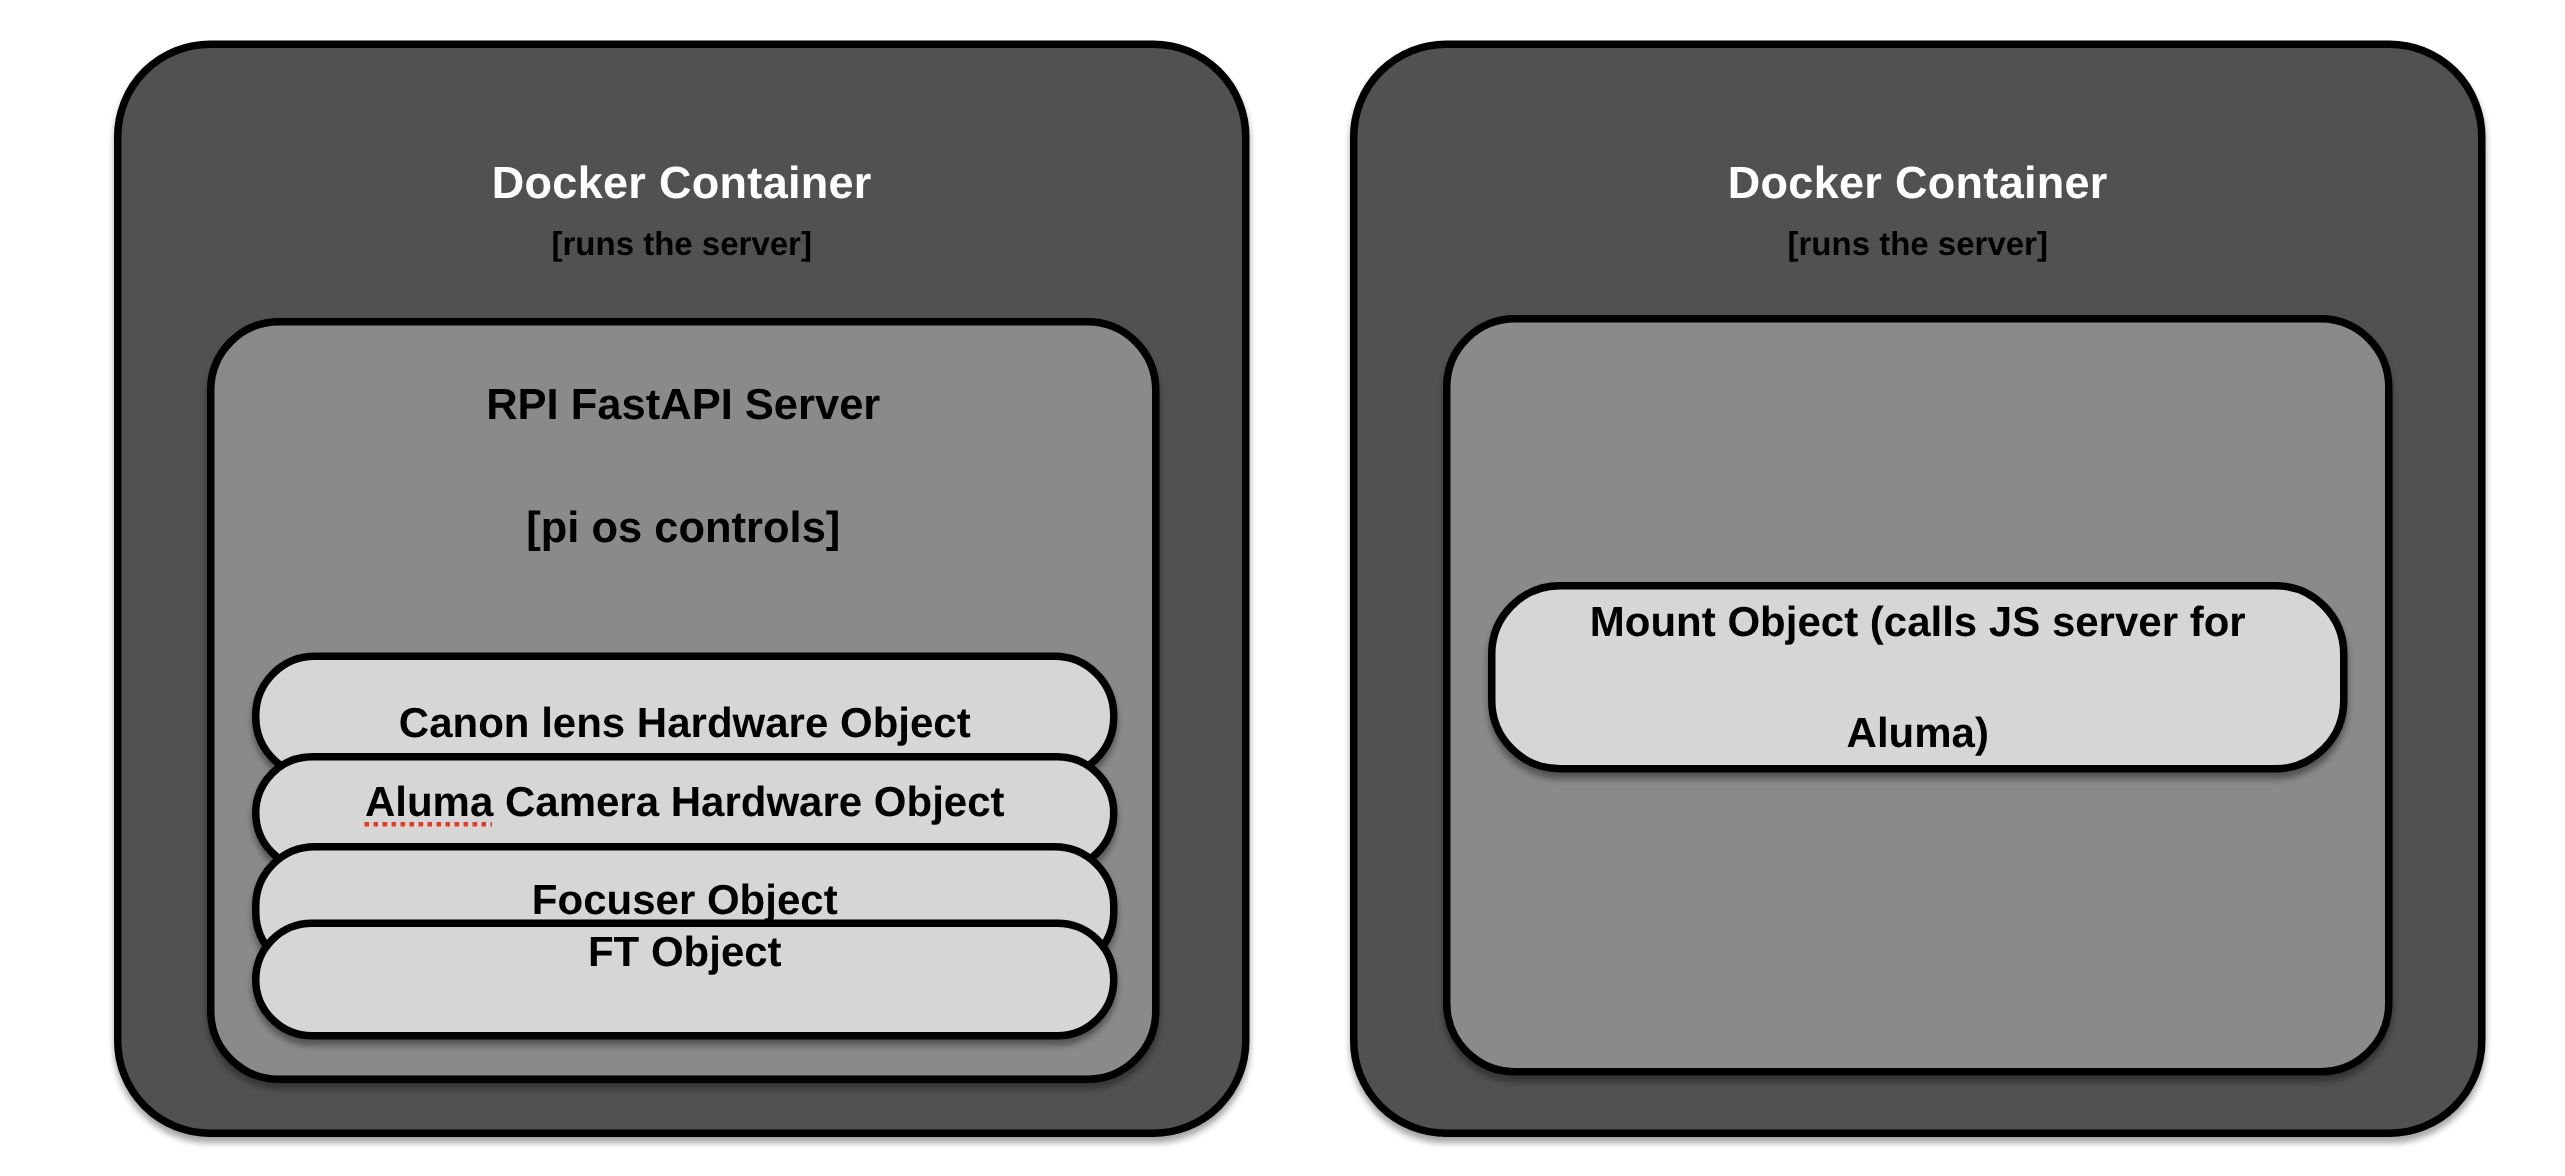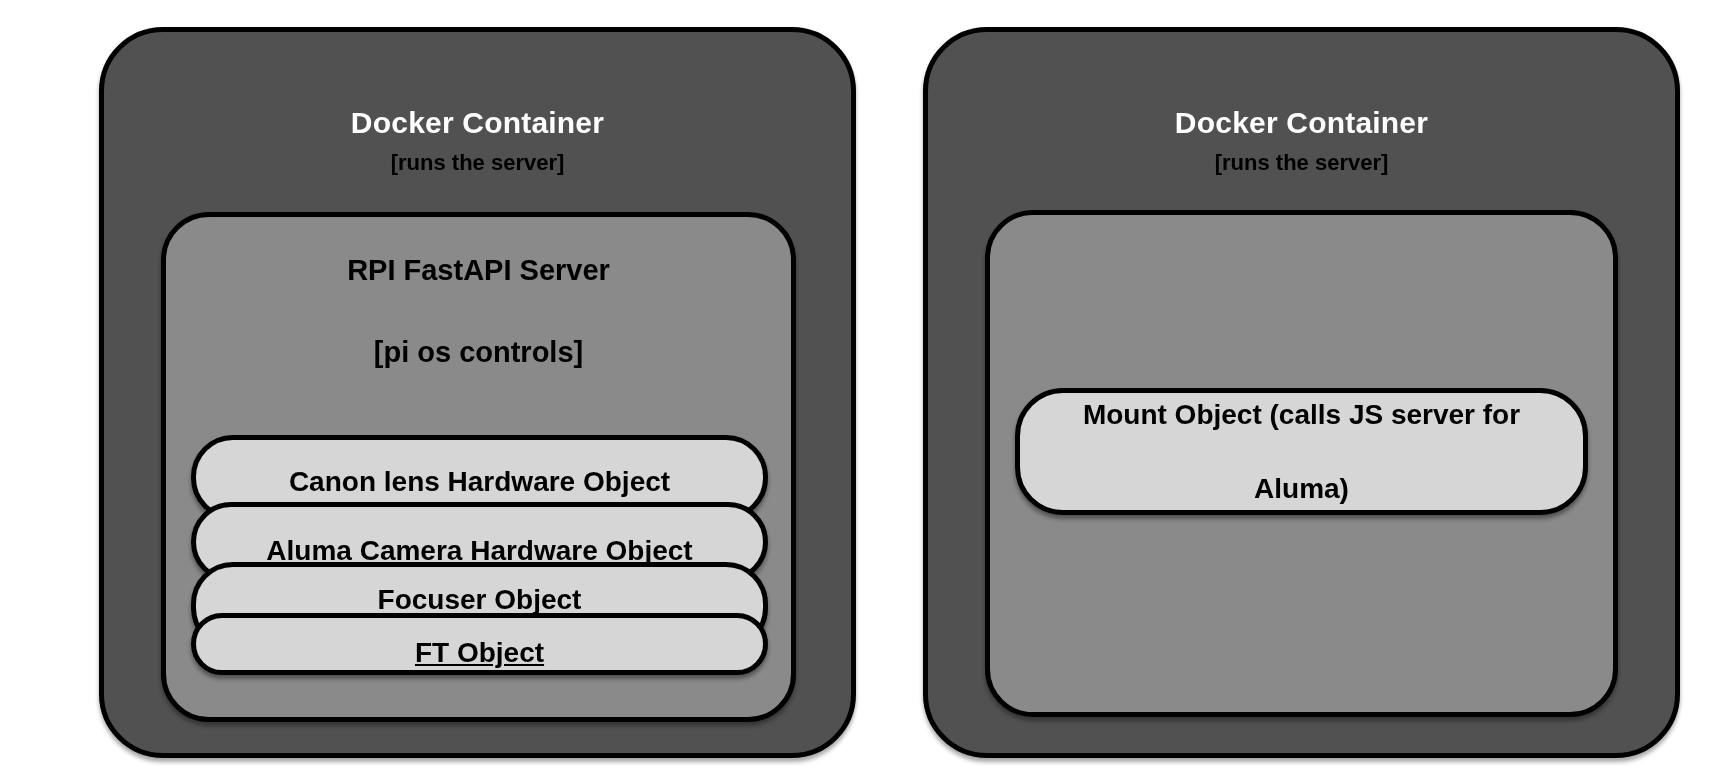--- a/index.html
+++ b/index.html
@@ -6,21 +6,20 @@
   *{box-sizing:border-box;}
   .stage{
     position:relative;width:1710px;height:784px;background:#ffffff;overflow:hidden;
     font-family:"Liberation Sans","DejaVu Sans",sans-serif;font-weight:bold;color:#000;
   }
   
   .docker{
     position:absolute;top:27px;width:757px;height:731px;
     background:#515151;border:5px solid #000;border-radius:64px;
     box-shadow:0 4px 4px rgba(0,0,0,0.35);
-    margin-left:23px;
   }
   .docker.left{left:76px;}
   .docker.right{left:900px;}
   .hdr{position:absolute;top:71px;left:0;right:0;text-align:center;}
   .docker-title{font-size:30px;line-height:40px;color:#ffffff;letter-spacing:.2px;}
   .docker-subtitle{font-size:22px;line-height:39px;color:#000000;}
   
   .server{
     position:absolute;background:#8a8a8a;border:5px solid #000;border-radius:48px;
     box-shadow:0 4px 4px rgba(0,0,0,0.35);
@@ -38,23 +37,23 @@
     text-align:center;
     gap:36px;
   }
   
   .obj.stacked{
     left:25px;width:577px;border-radius:42px;
     display:flex;justify-content:center;align-items:flex-start;
     font-size:28px;line-height:34px;white-space:nowrap;overflow:hidden;
   }
   .obj.canon  {top:218px;height:85px;padding-top:25px;z-index:1;}
-  .obj.aluma  {top:285px;height:80px;padding-top:27px;z-index:2;}
+  .obj.aluma  {top:285px;height:80px;padding-top:11px;z-index:2;}
   .obj.focuser{top:345px;height:88px;padding-top:16px;z-index:3;}
-  .obj.ft     {top:396px;height:62px;padding-top:18px;z-index:4;text-decoration:underline;}
+  .obj.ft     {top:396px;height:80px;z-index:4;}
   .misspell{
     text-decoration:underline dotted #e03c28;
     text-decoration-thickness:2.5px;
     text-underline-offset:4px;
   }
   
   .obj.wide{
     left:25px;width:573px;border-radius:48px;
     display:flex;flex-direction:column;justify-content:center;align-items:center;
     font-size:28px;line-height:38px;

